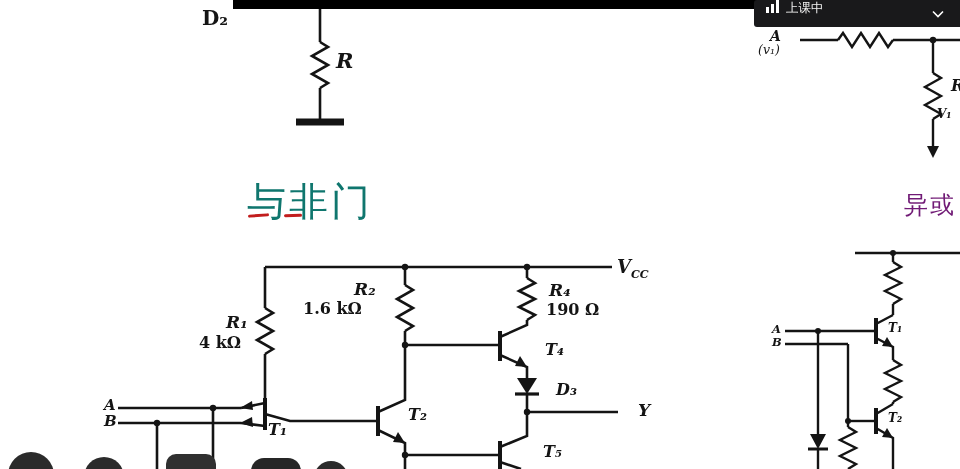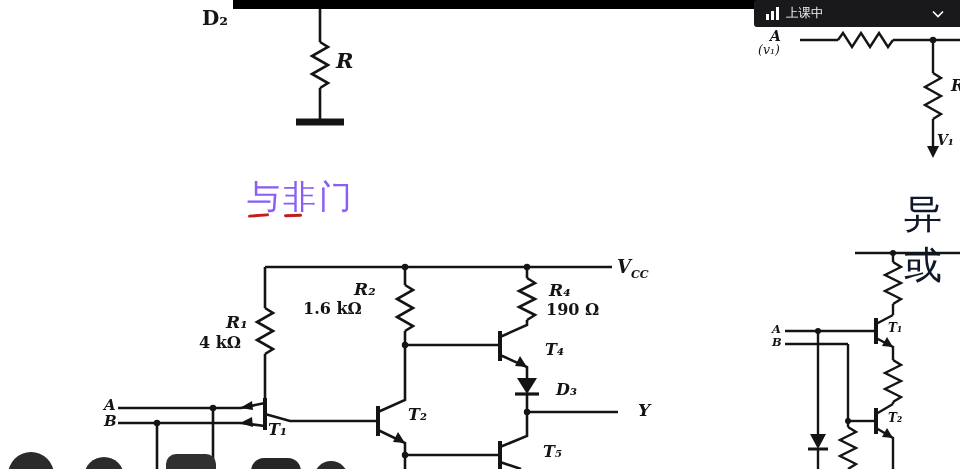--- a/index.html
+++ b/index.html
@@ -8,30 +8,30 @@
             font-family:"DejaVu Serif", serif; }
   svg.schem { position:absolute; }
   .lbl { position:absolute; color:#141414; white-space:nowrap; font-weight:700; line-height:1; }
   .it  { font-style:italic; }
   .lbl sub { font-size:0.62em; font-weight:700;text-align:center; }
   .cjk { font-family:"Liberation Sans", sans-serif; font-weight:400; }
 
   .top-black-bar { position:absolute; left:233px; top:0; width:524px; height:9px; background:#000; }
 
   .status-bar { position:absolute; left:754px; top:0; width:206px; height:27px; background:#19191b;
-                border-radius:3px 0 0 3px; display:flex; align-items:center; padding-left:12px;
+                border-radius:3px 0 0 3px; display:flex; padding-left:12px;
                 font-family:"Liberation Sans", sans-serif; }
   .bars-icon { display:flex; align-items:flex-end; gap:2px; height:13px; }
   .bars-icon i { display:block; width:3px; background:#fff; }
   .bars-icon i:nth-child(1){ height:6px; } .bars-icon i:nth-child(2){ height:9px; } .bars-icon i:nth-child(3){ height:13px; }
   .status-label { color:#f2f2f2; font-size:12.5px; margin-left:7px; }
   .status-chevron { position:absolute; right:16px; top:10px; }
 
-  .caption-nand { position:absolute; left:247px; top:175px; font-size:33px; letter-spacing:3px; color:#8b5cf6; }
-  .caption-xor  { position:absolute; left:904px; top:189px; font-size:38px; letter-spacing:2px; color:#0f172a; }
+  .caption-nand { position:absolute; left:247px; top:175px; font-size:39px; letter-spacing:3px; color:#0f766e; }
+  .caption-xor  { position:absolute; left:904px; top:189px; font-size:24px; letter-spacing:2px; color:#701a75; }
   .red-mark { position:absolute; height:3px; background:#c21d1d; border-radius:2px; }
   .rm1 { left:248px; top:214px; width:21px; transform:rotate(-4deg); }
   .rm2 { left:284px; top:214px; width:18px; transform:rotate(-2deg); }
 
   .ctl { position:absolute; background:#2b2b2b; }
   .ctl.round { border-radius:50%; }
   .ctl.pill  { border-radius:10px; }
   .c1 { left:8px;   top:452px; width:46px; height:46px; }
   .c2 { left:84px;  top:457px; width:40px; height:40px; }
   .c3 { left:166px; top:454px; width:50px; height:30px; background:#303030; }
@@ -64,21 +64,21 @@
       <path d="M178 12 V45"></path>
       <path d="M178 45 l8 5 l-16 9 l16 9 l-16 9 l16 9 l-8 5"></path>
       <path d="M178 91 V120"></path>
     </g>
     <circle cx="178" cy="12" r="3.2" fill="#141414"></circle>
     <polygon points="172,118 184,118 178,130" fill="#141414"></polygon>
   </svg>
   <span class="lbl it" style="left:770px; top:29px; font-size:14px;">A</span>
   <span class="lbl it" style="left:758px; top:44px; font-size:12.5px; font-weight:400;">(v₁)</span>
   <span class="lbl it" style="left:951px; top:78px; font-size:16px;">R</span>
-  <span class="lbl it" style="left:937px; top:133px; font-size:14px;">V₁</span>
+  <span class="lbl it" style="left:937px; top:108px; font-size:12px;">V₁</span>
 
   <div class="caption-nand cjk">与非门</div>
   <div class="red-mark rm1"></div>
   <div class="red-mark rm2"></div>
   <div class="caption-xor cjk">异或</div>
 
   <svg class="schem" style="left:100px; top:250px;" width="580" height="219" viewBox="0 0 580 219">
     <g stroke="#141414" stroke-width="2.6" fill="none">
 
       <path d="M165 17 H512"></path>

